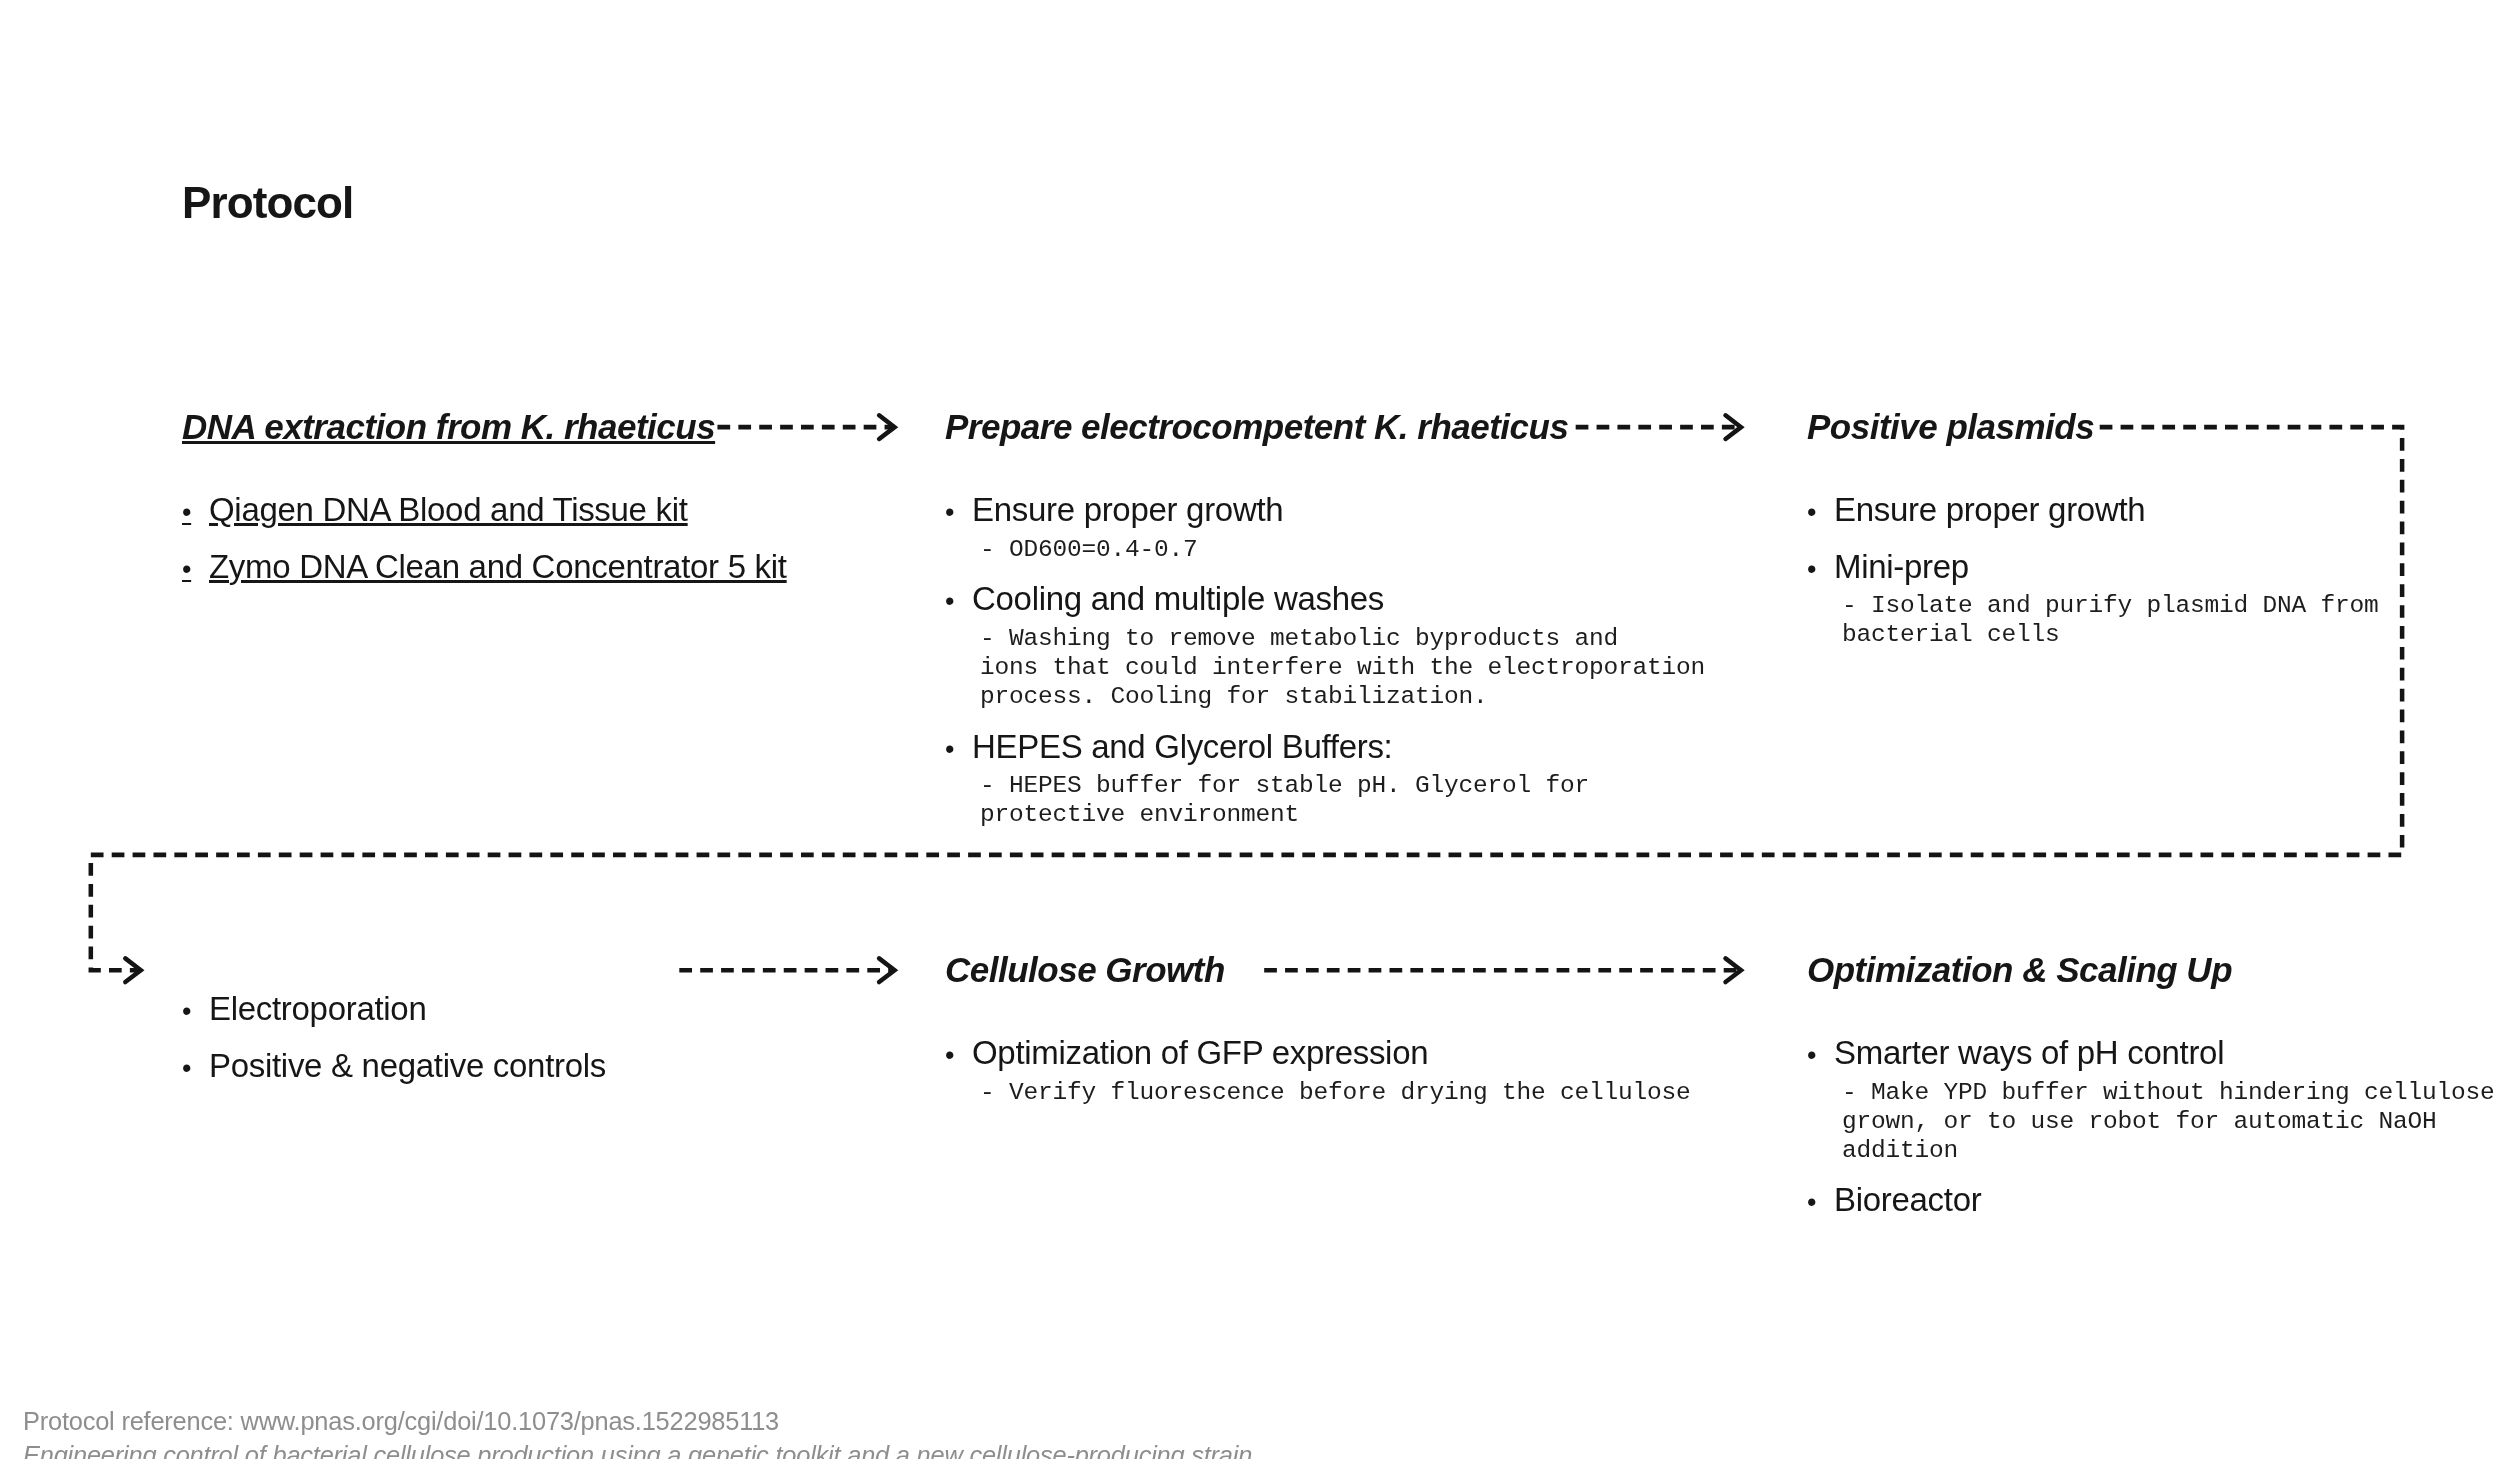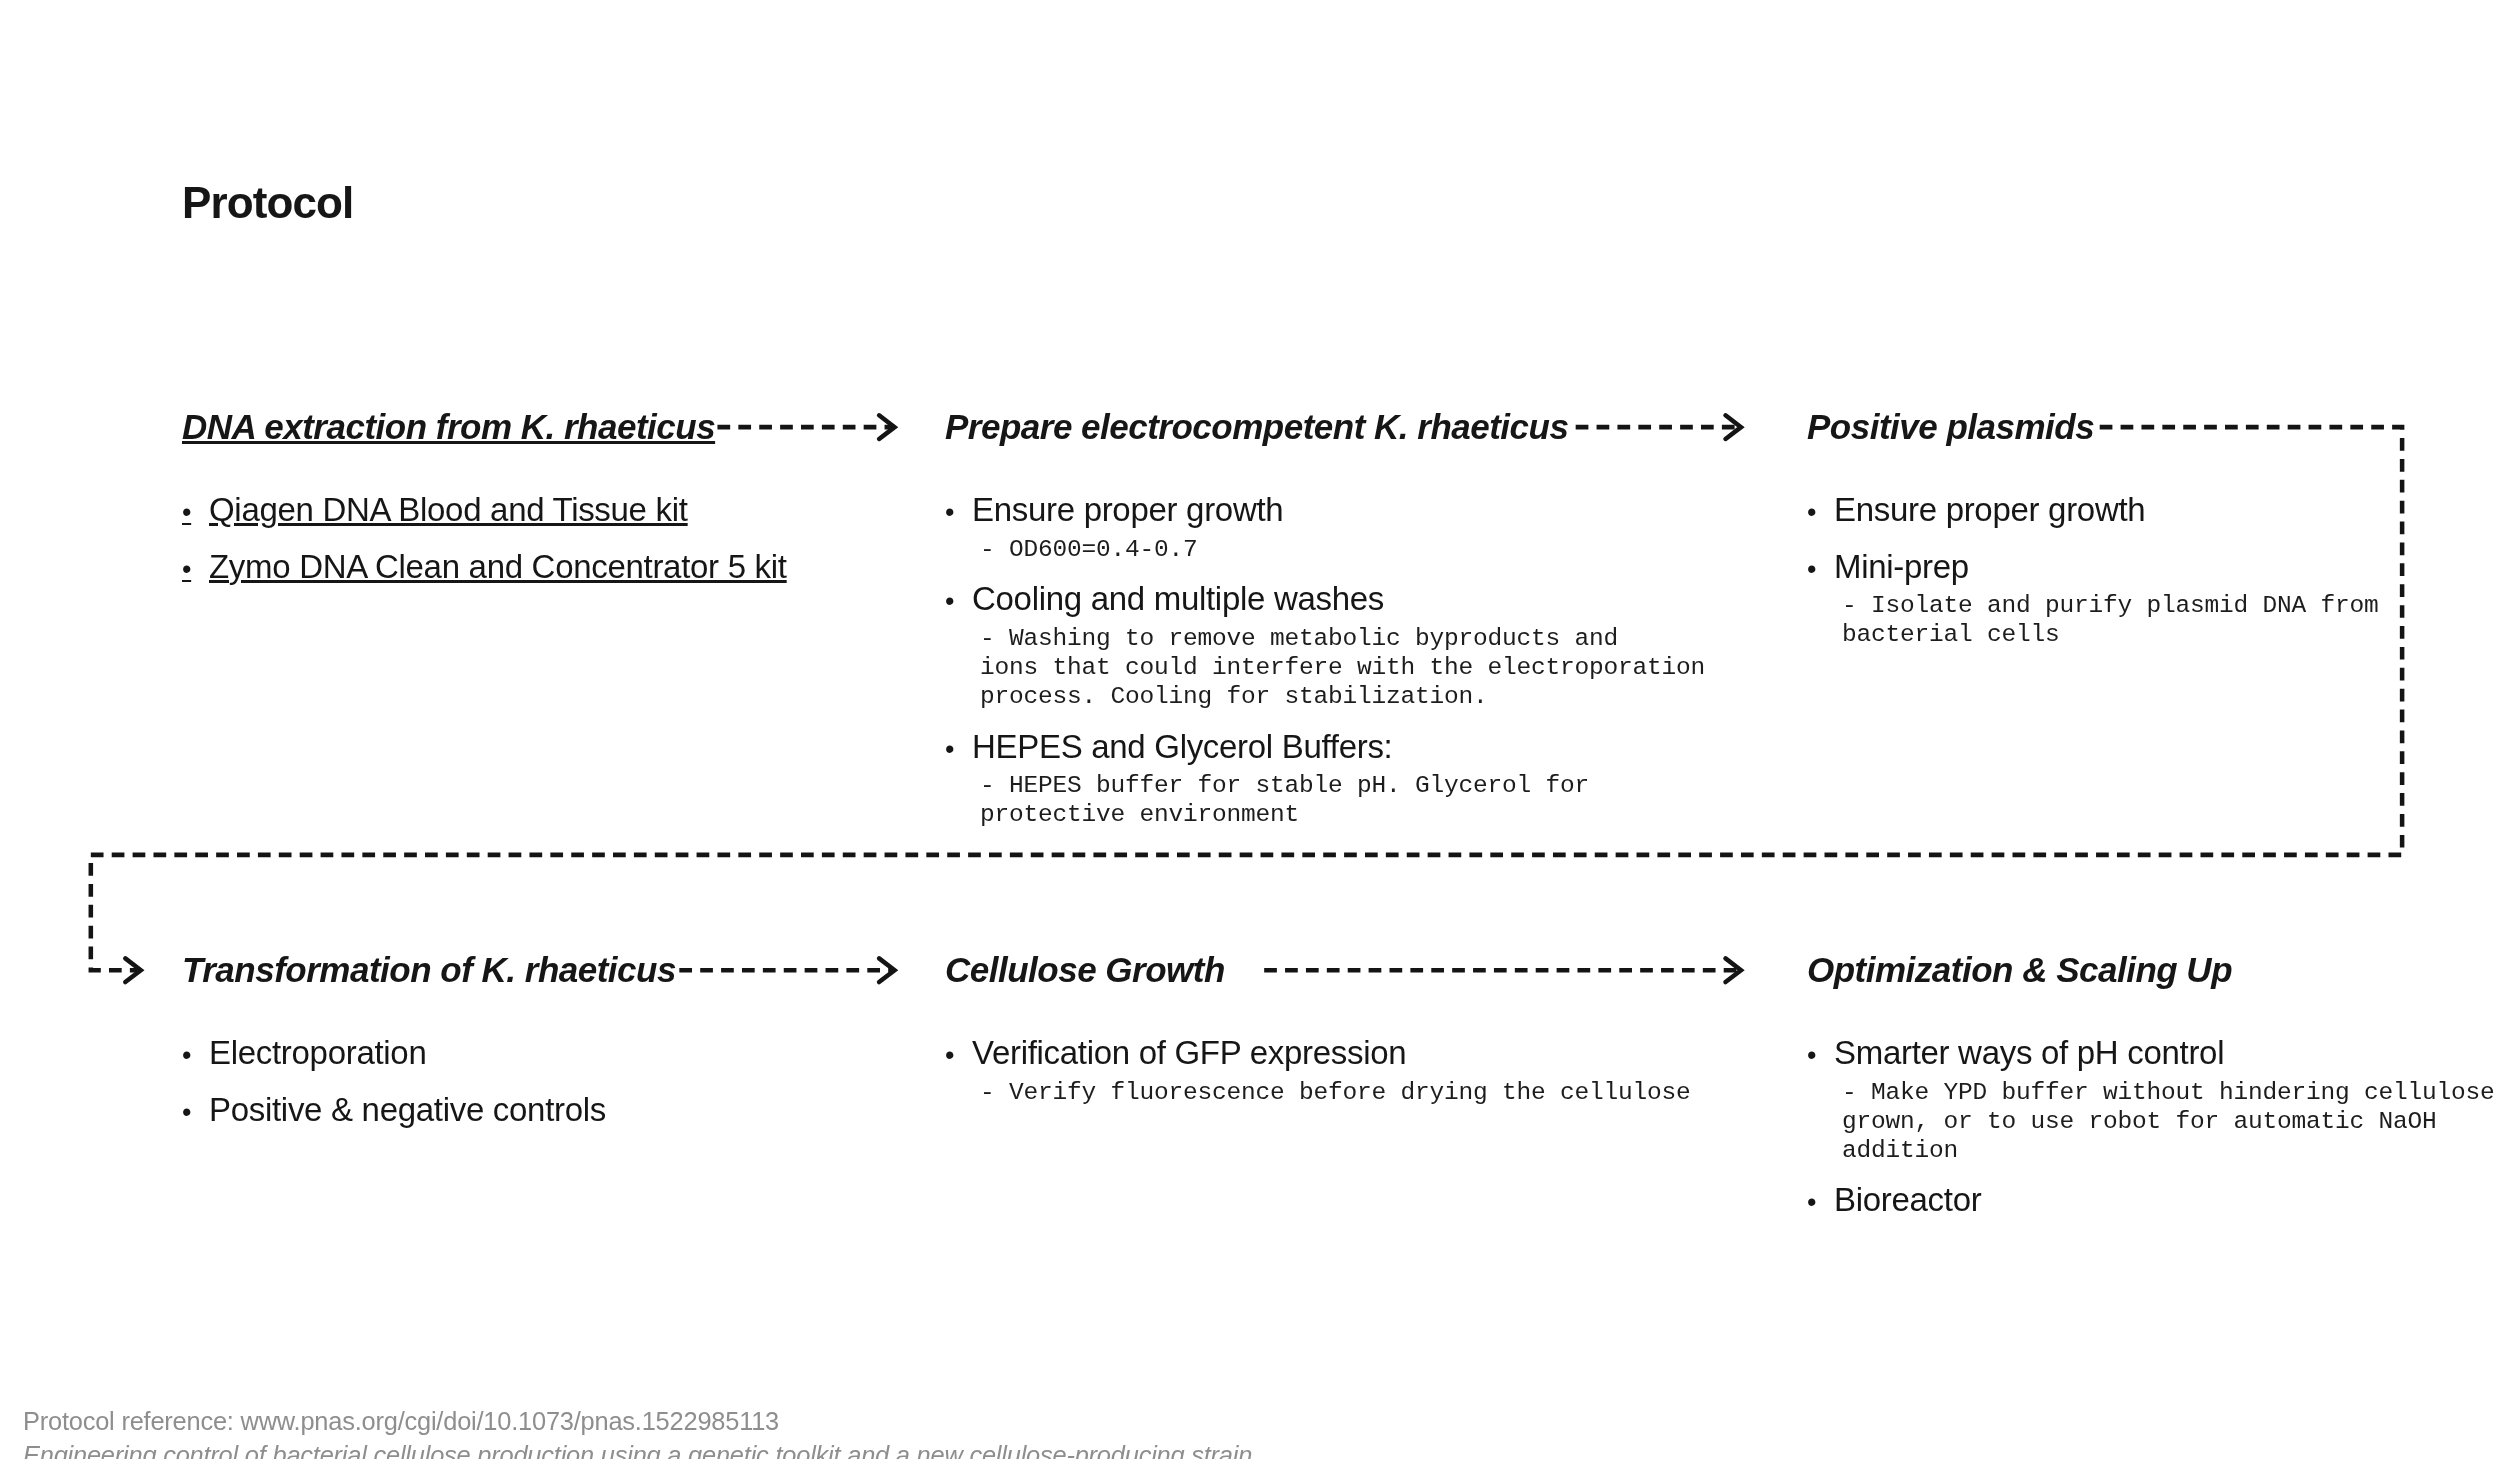--- a/index.html
+++ b/index.html
@@ -129,21 +129,20 @@
       <div class="item-row">
         <span class="bullet">•</span>
         <span>Mini-prep</span>
       </div>
       <div class="detail">- Isolate and purify plasmid DNA from bacterial cells</div>
     </div>
   </div>
 </div>
 
 <div class="step" id="step-3">
-  <div class="step-title">Transformation of K. rhaeticus</div>
   <div class="items">
     <div class="item">
       <div class="item-row">
         <span class="bullet">•</span>
         <span>Electroporation</span>
       </div>
     </div>
     <div class="item">
       <div class="item-row">
         <span class="bullet">•</span>
@@ -152,21 +151,21 @@
     </div>
   </div>
 </div>
 
 <div class="step" id="step-4">
   <div class="step-title">Cellulose Growth</div>
   <div class="items">
     <div class="item">
       <div class="item-row">
         <span class="bullet">•</span>
-        <span>Verification of GFP expression</span>
+        <span>Optimization of GFP expression</span>
       </div>
       <div class="detail">- Verify fluorescence before drying the cellulose</div>
     </div>
   </div>
 </div>
 
 <div class="step" id="step-5">
   <div class="step-title">Optimization &amp; Scaling Up</div>
   <div class="items">
     <div class="item">

